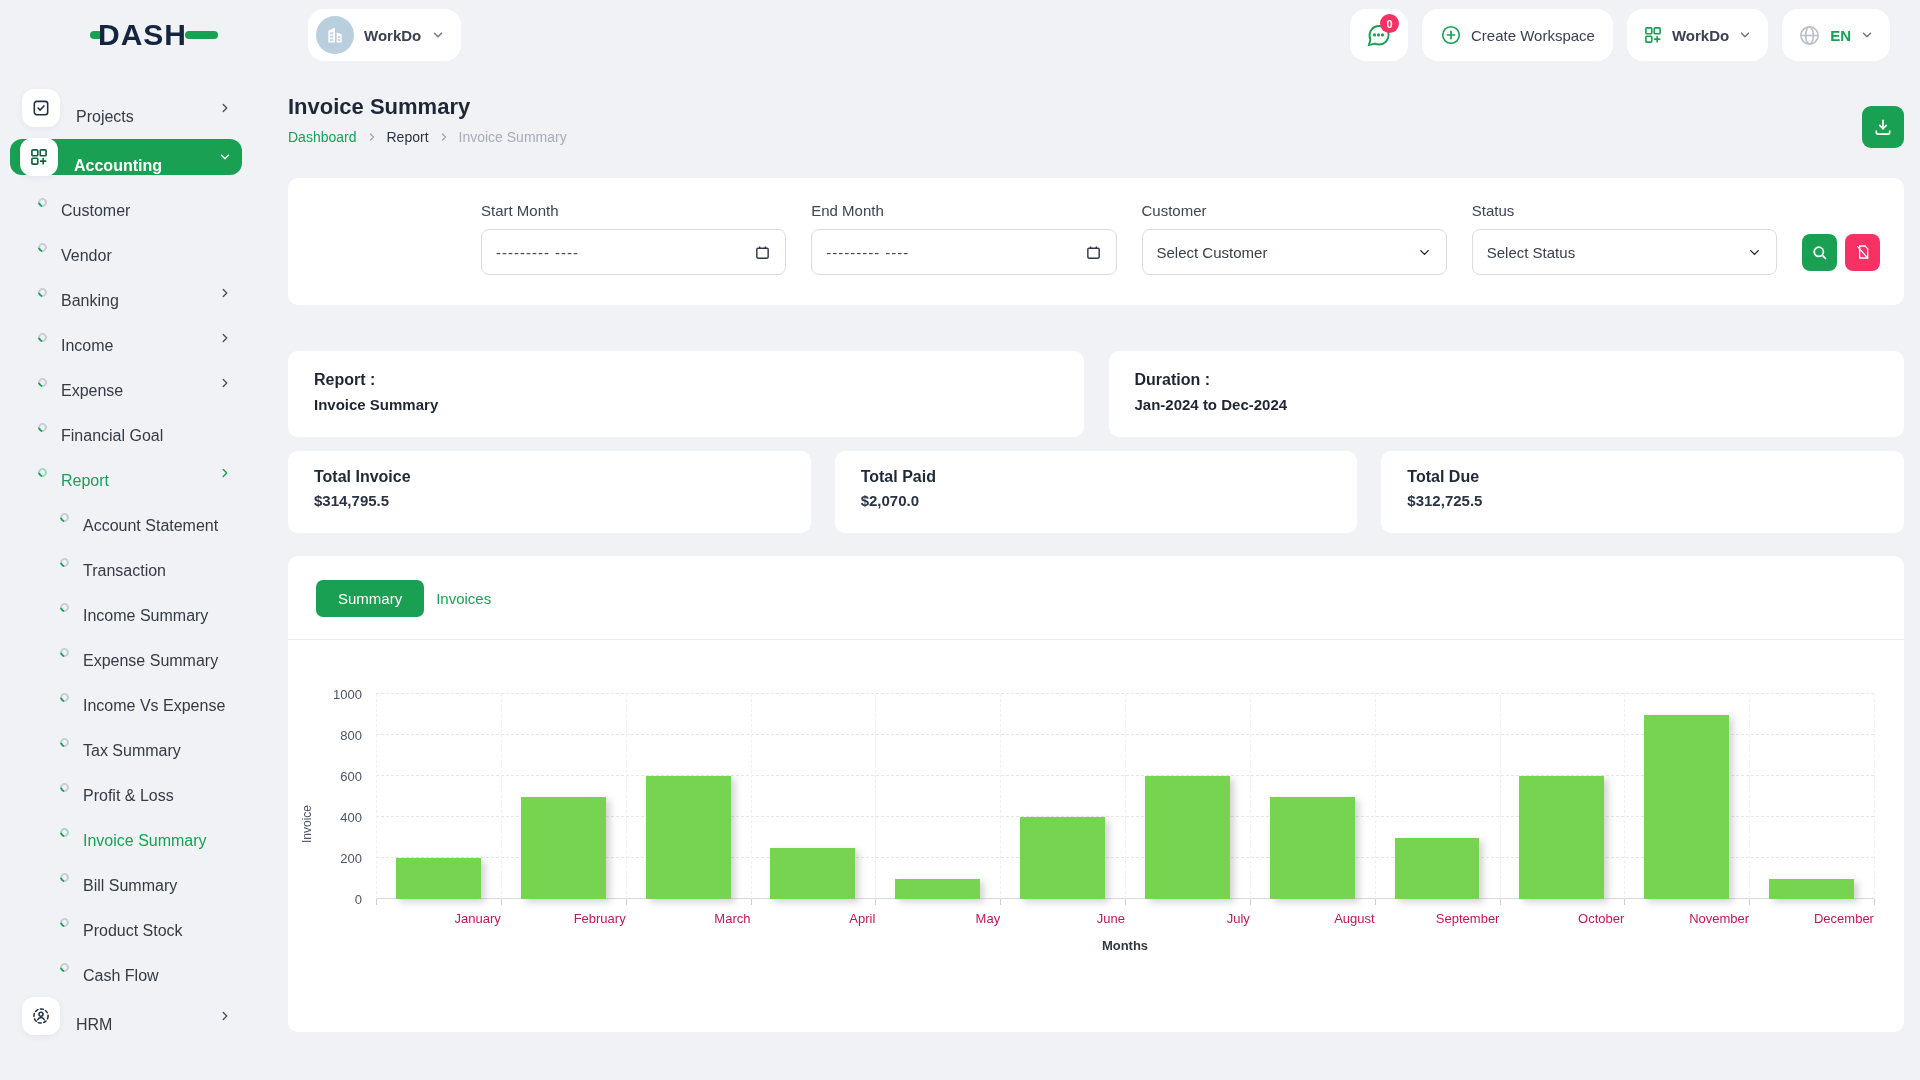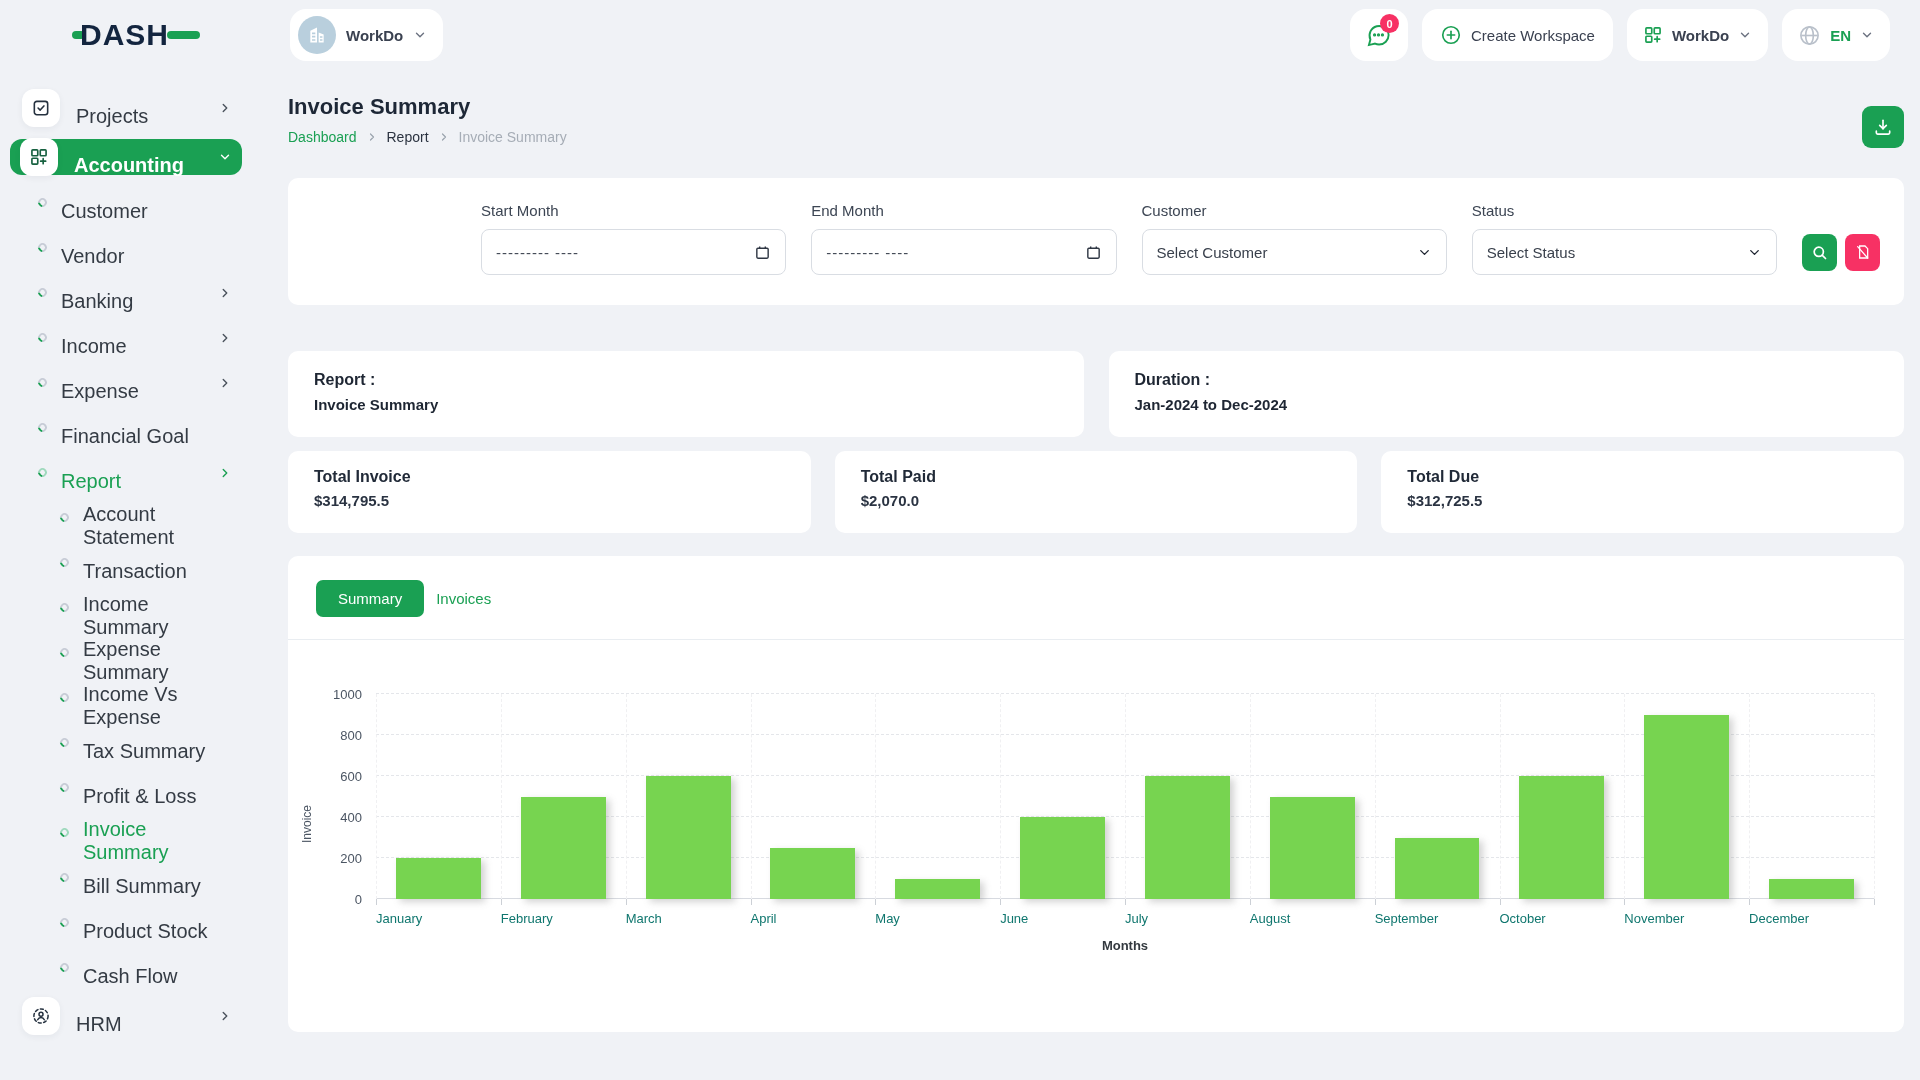--- a/index.html
+++ b/index.html
@@ -6,21 +6,21 @@
   html,body { width:1920px; height:1080px; }
   body {
     background:#f0f2f6;
     font-family:"Liberation Sans", sans-serif;
     color:#2b3340;
     overflow:hidden;
   }
   .app { display:flex; flex-direction:column; height:1080px; }
 
   
-  .topbar { height:70px; display:flex; align-items:center; flex-shrink:0; }
+  .topbar { height:70px; display:flex; align-items:center; flex-shrink:0;padding-left:18px; }
   .logo-zone { width:260px; flex-shrink:0; display:flex; align-items:center; padding-left:72px; }
   .logo { display:flex; align-items:center; }
   .logo-dot { width:13px; height:8px; background:#1aa053; border-radius:4px; margin-right:-5px; }
   .logo-text { font-size:30px; font-weight:800; letter-spacing:1px; color:#13253f; line-height:1; }
   .logo-dash { width:33px; height:8px; background:#1aa053; border-radius:4px; margin-left:-2px; }
 
   .pill { background:#fff; border-radius:16px; height:52px; display:flex; align-items:center; cursor:pointer; }
   .ws-pill { margin-left:30px; padding:0 16px 0 8px; gap:10px; }
   .ws-avatar { width:38px; height:38px; border-radius:50%; background:#b9cfdd; display:flex; align-items:center; justify-content:center; }
   .ws-label { font-size:15px; font-weight:600; color:#3a4150; }
@@ -41,21 +41,21 @@
 
   
   .sidebar { width:260px; flex-shrink:0; padding:12px 18px 0 0; }
   .sb-row { display:flex; align-items:center; padding-right:10px; cursor:pointer; }
   .sb-row.l0 { height:52px; padding-left:22px; gap:16px; }
   .sb-row.l1 { height:45px; padding-left:38px; gap:14px; }
   .sb-row.l2 { height:45px; padding-left:60px; gap:14px; }
   .icon-box { width:38px; height:38px; background:#fff; border-radius:12px; flex-shrink:0;
               display:flex; align-items:center; justify-content:center;
               box-shadow:0 2px 6px rgba(40,50,70,.06); }
-  .sb-label { flex:1; font-size:20px; color:#343b44; font-weight:500;margin-top:17px; }
+  .sb-label { flex:1; font-size:16px; color:#343b44; font-weight:500;margin-top:17px; }
   .sb-chev { display:flex; align-items:center; color:#4a525c; }
   .bullet { width:9px; height:9px; border-radius:50%; border:2px solid #c7ccd6;
             border-bottom-color:#1aa053; transform:rotate(45deg); flex-shrink:0; }
   .sb-row.pill-active { background:#1aa053; border-radius:12px; margin:5px 0 5px 10px; height:36px; padding-left:10px; }
   .sb-row.pill-active .sb-label { color:#fff; font-weight:700; }
   .sb-row.pill-active .sb-chev { color:#fff; }
   .sb-row.highlight .sb-label { color:#1aa053; }
   .sb-row.highlight .sb-chev { color:#1aa053; }
   .sb-row.highlight .bullet { border-color:#9fd9bd; border-bottom-color:#1aa053; }
 
@@ -113,21 +113,21 @@
   .vline { position:absolute; top:0; bottom:0; border-left:1px dashed #f0f0f2; }
   .ytick { position:absolute; right:calc(100% + 14px); transform:translateY(50%);
            font-size:13px; color:#4b5563; white-space:nowrap; }
   .bars { position:absolute; left:0; right:0; top:0; bottom:0; display:flex; }
   .bar-cell { flex:1; display:flex; align-items:flex-end; justify-content:center; }
   .bar { width:68%; box-shadow:4px 3px 7px rgba(110,110,110,.3); }
   .xtick { position:absolute; top:100%; height:6px; border-left:1px solid #ccd0d6; }
   .y-axis-title { position:absolute; left:-76px; top:50%; transform:translateY(-50%) rotate(180deg);
                   writing-mode:vertical-rl; font-size:12px; color:#4b5563; }
   .x-labels { display:flex; margin-top:12px; }
-  .x-labels span { flex:1; text-align:left; font-size:13px; color:#0f766e; }
+  .x-labels span { flex:1; text-align:right; font-size:13px; color:#be185d; }
   .x-axis-title { text-align:center; margin-top:12px; font-size:13px; font-weight:700; color:#33393f; }
 </style>
 </head>
 <body>
 
 <div class="app">
 
   <div class="topbar">
     <div class="logo-zone">
       <div class="logo">

